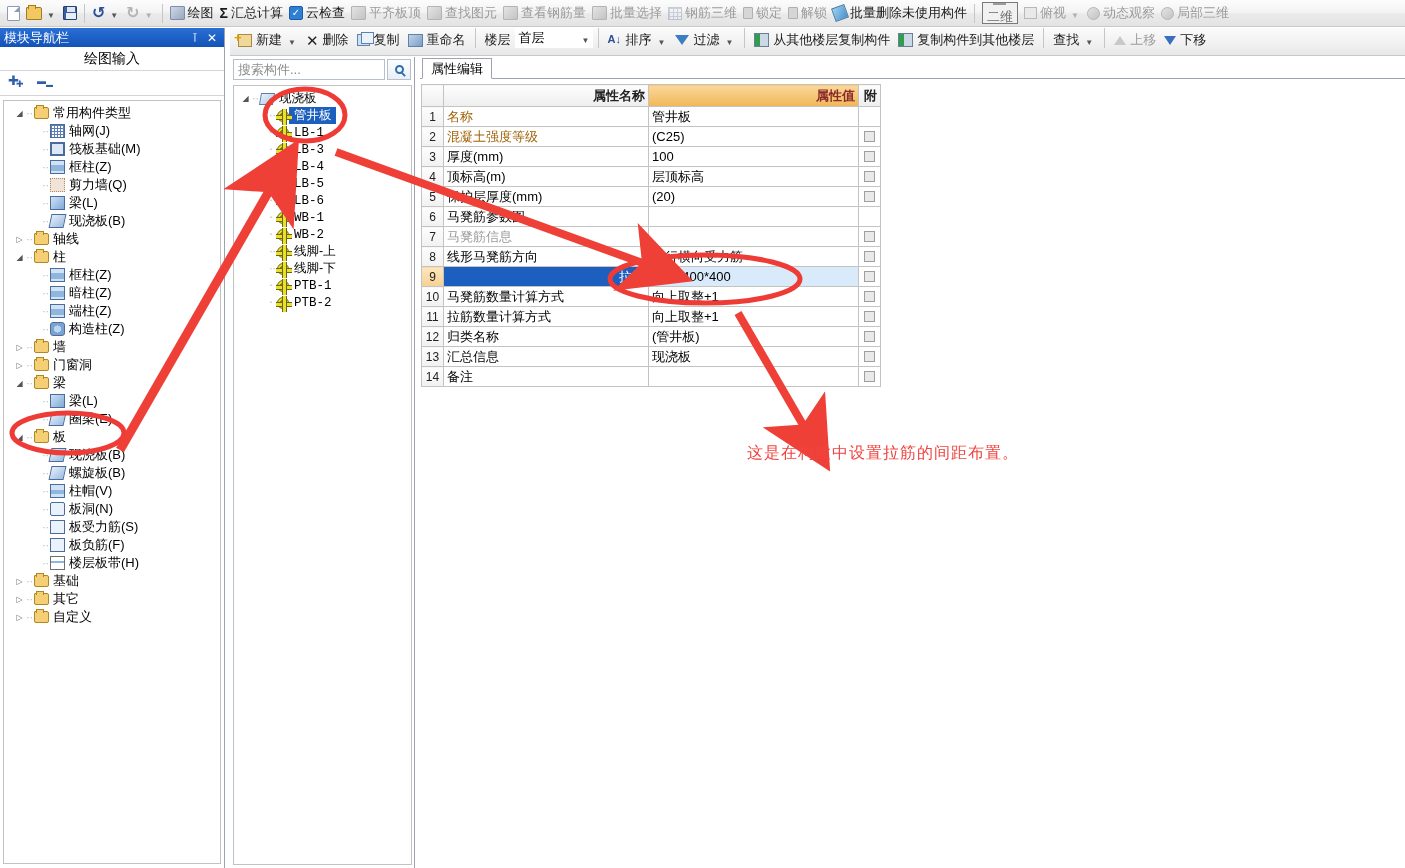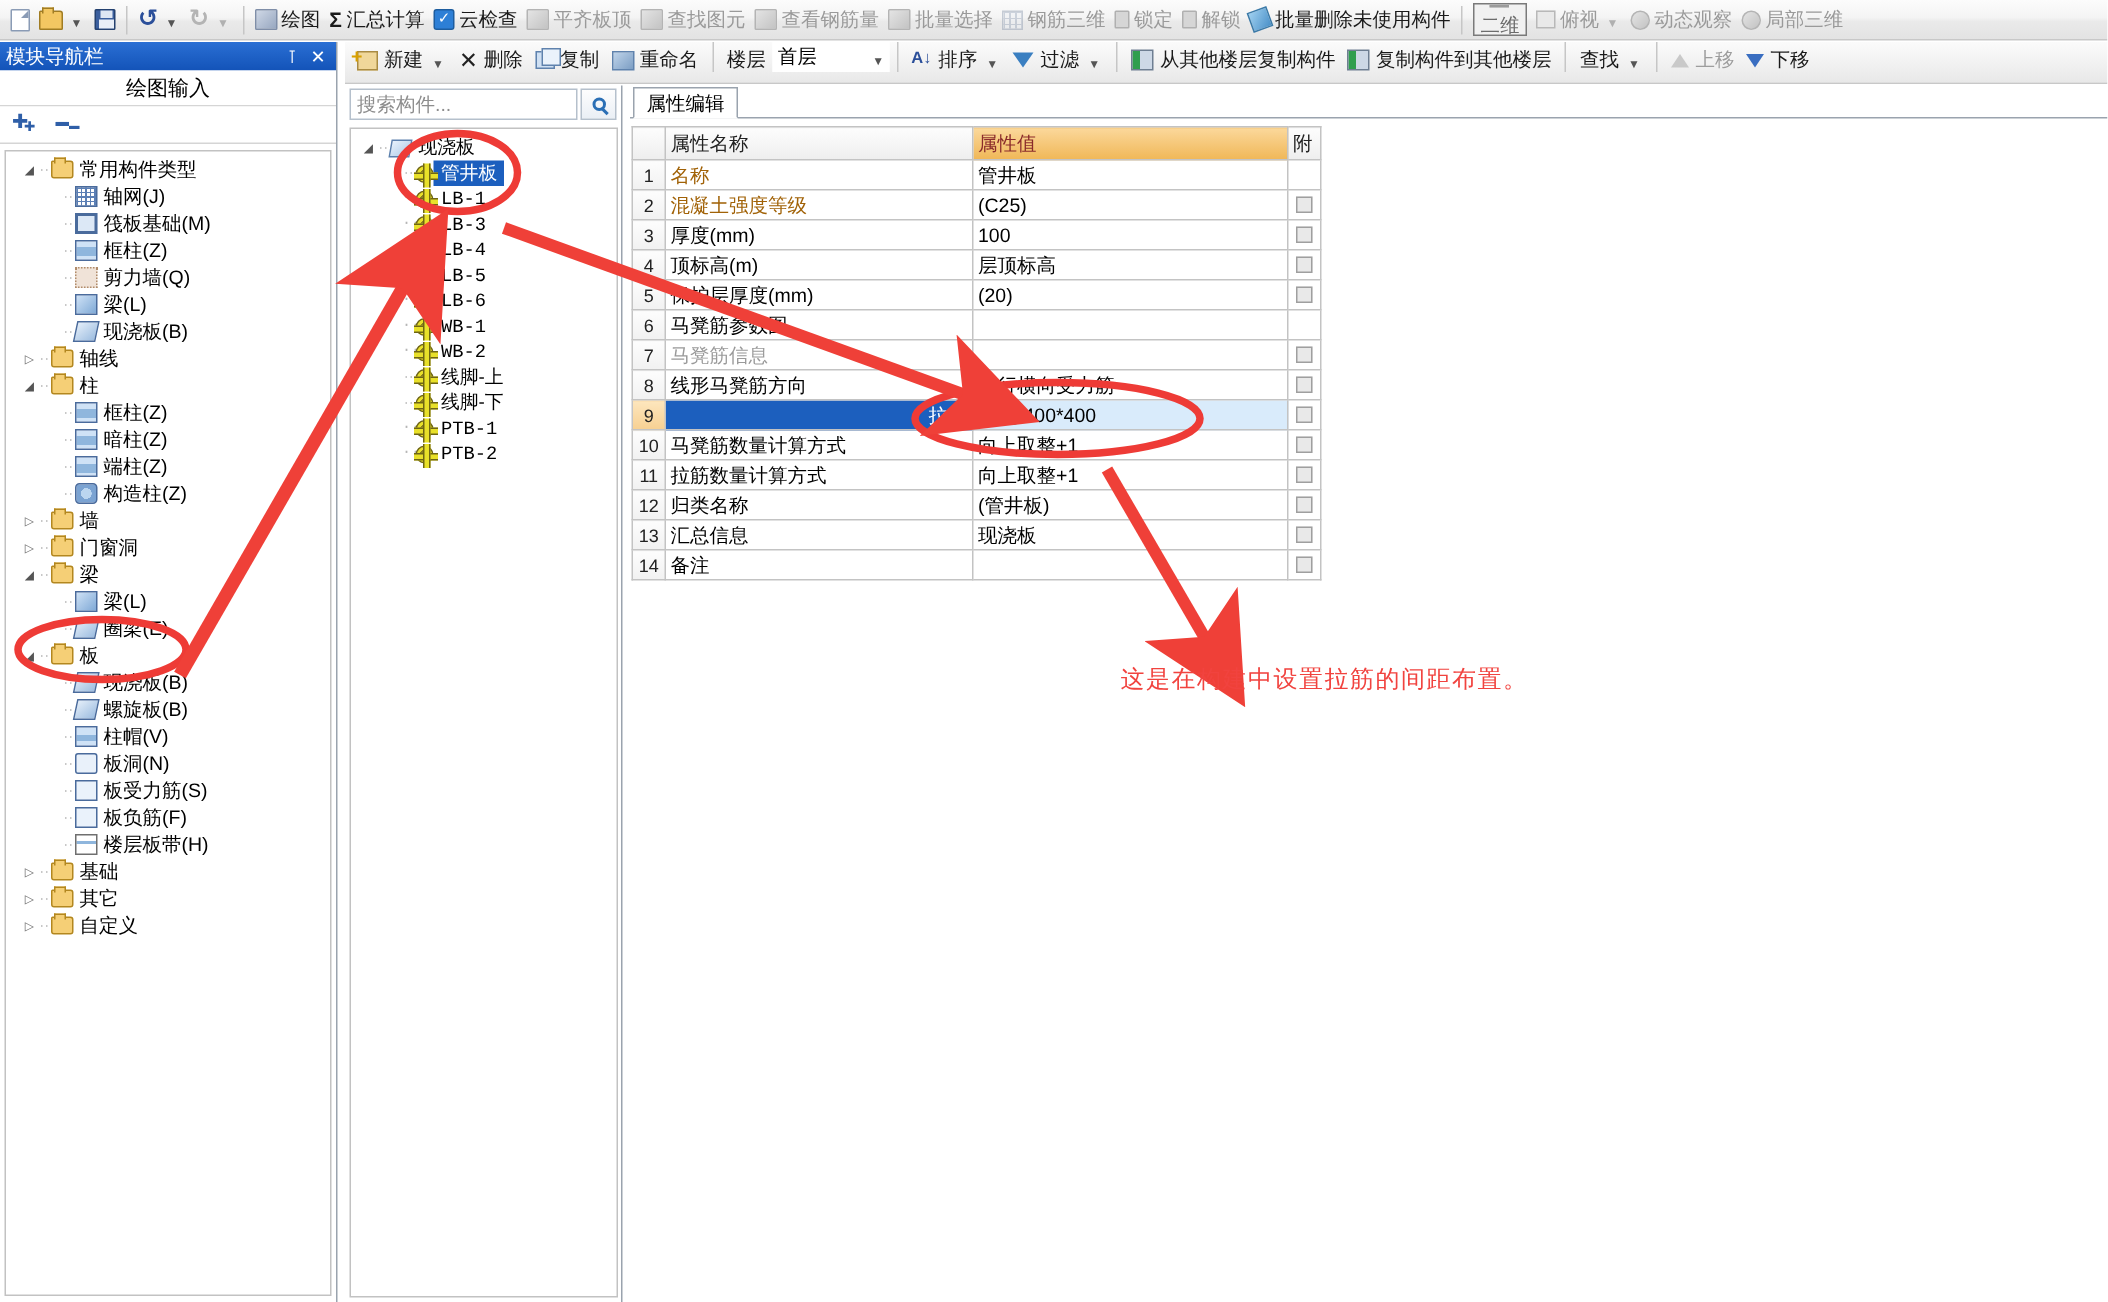--- a/index.html
+++ b/index.html
@@ -168,21 +168,21 @@
   .tab {
     height:21px; background:#fff; border:1px solid #9aa3ae; border-bottom:1px solid #fff;
     display:flex; align-items:center; padding:0 8px; font-size:13px; position:relative; top:1px;
   }
   .prop-table {
     position:absolute; left:1px; top:27px; width:459px;
     border-collapse:collapse; font-size:13px; table-layout:fixed;
   }
   .prop-table td, .prop-table th { border:1px solid #c3c3c3; height:20px; padding:0 3px; }
   .prop-table th {
-    background:linear-gradient(to bottom,#fdfdfd,#eeeeee); font-weight:normal; text-align:left;
+    background:linear-gradient(to bottom,#fdfdfd,#eeeeee); font-weight:bold; text-align:right;
     height:22px; color:#222;
   }
   .prop-table th.valhead {
     background:linear-gradient(to bottom,#fbd89b,#f0b757); color:#8a2b2b;
   }
   .col-idx { width:22px; }
   .col-name { width:205px; }
   .col-val { width:210px; }
   .col-att { width:22px; }
   td.idx { text-align:center; color:#222; background:linear-gradient(to bottom,#fdfdfd,#f1f1f1); font-size:12px;}

